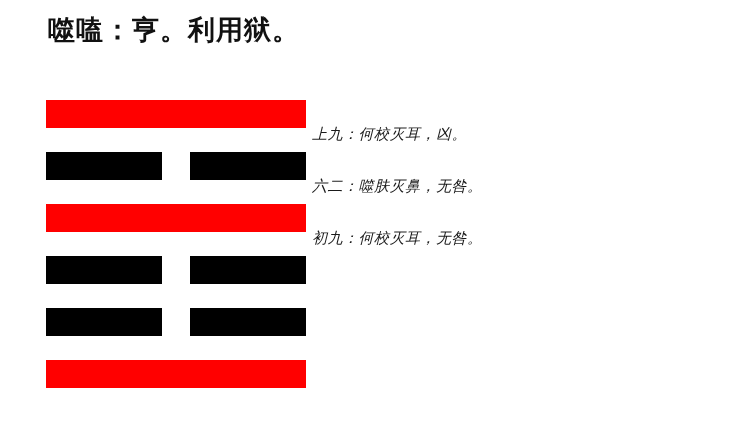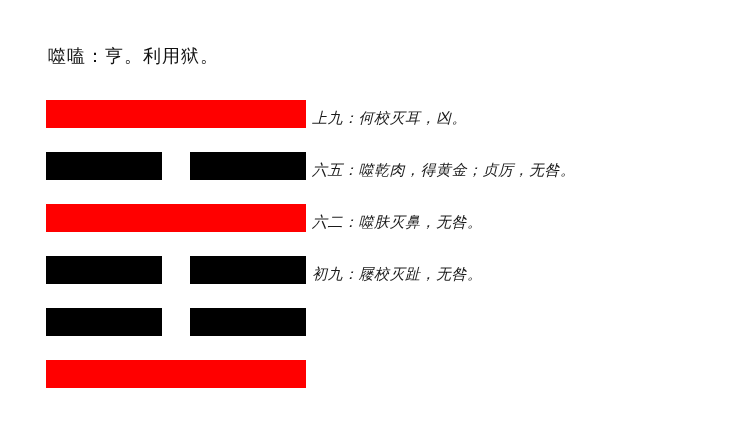--- a/index.html
+++ b/index.html
@@ -14,23 +14,23 @@
     overflow: hidden;
   }
   .page {
     position: relative;
     width: 750px;
     height: 430px;
   }
   .title {
     position: absolute;
     left: 48px;
-    top: 44px;
-    font-size: 18px;
-    font-weight: normal;
+    top: 12px;
+    font-size: 27px;
+    font-weight: bold;
     color: #111111;
     letter-spacing: 1px;
     white-space: nowrap;
     font-family: "DejaVu Sans", sans-serif;
   }
   .hexagram {
     position: absolute;
     left: 46px;
     top: 92px;
     width: 260px;
@@ -61,21 +61,21 @@
   }
   .texts {
     position: absolute;
     left: 312px;
     top: 92px;
     width: 420px;
   }
   .text-row {
     height: 52px;
     display: flex;
-    align-items: center;
+    align-items: flex-end;
   }
   .text-row span {
     font-family: "DejaVu Serif", serif;
     font-size: 15px;
     color: #1a1a1a;
     font-style: italic;
     letter-spacing: 0.5px;
     white-space: nowrap;
   }
 </style>
@@ -115,23 +115,20 @@
       <div class="bar yang"></div>
     </div>
 
   </div>
 
   <div class="texts">
     <div class="text-row">
       <span>上九：何校灭耳，凶。</span>
     </div>
     <div class="text-row">
-      <span>六五：噬乾肉，得黄金；贞厉，无咎。</span>
-    </div>
-    <div class="text-row">
       <span>六二：噬肤灭鼻，无咎。</span>
     </div>
     <div class="text-row">
-      <span>初九：屦校灭趾，无咎。</span>
+      <span>初九：何校灭耳，无咎。</span>
     </div>
   </div>
 
 </div>
 
 </body></html>

